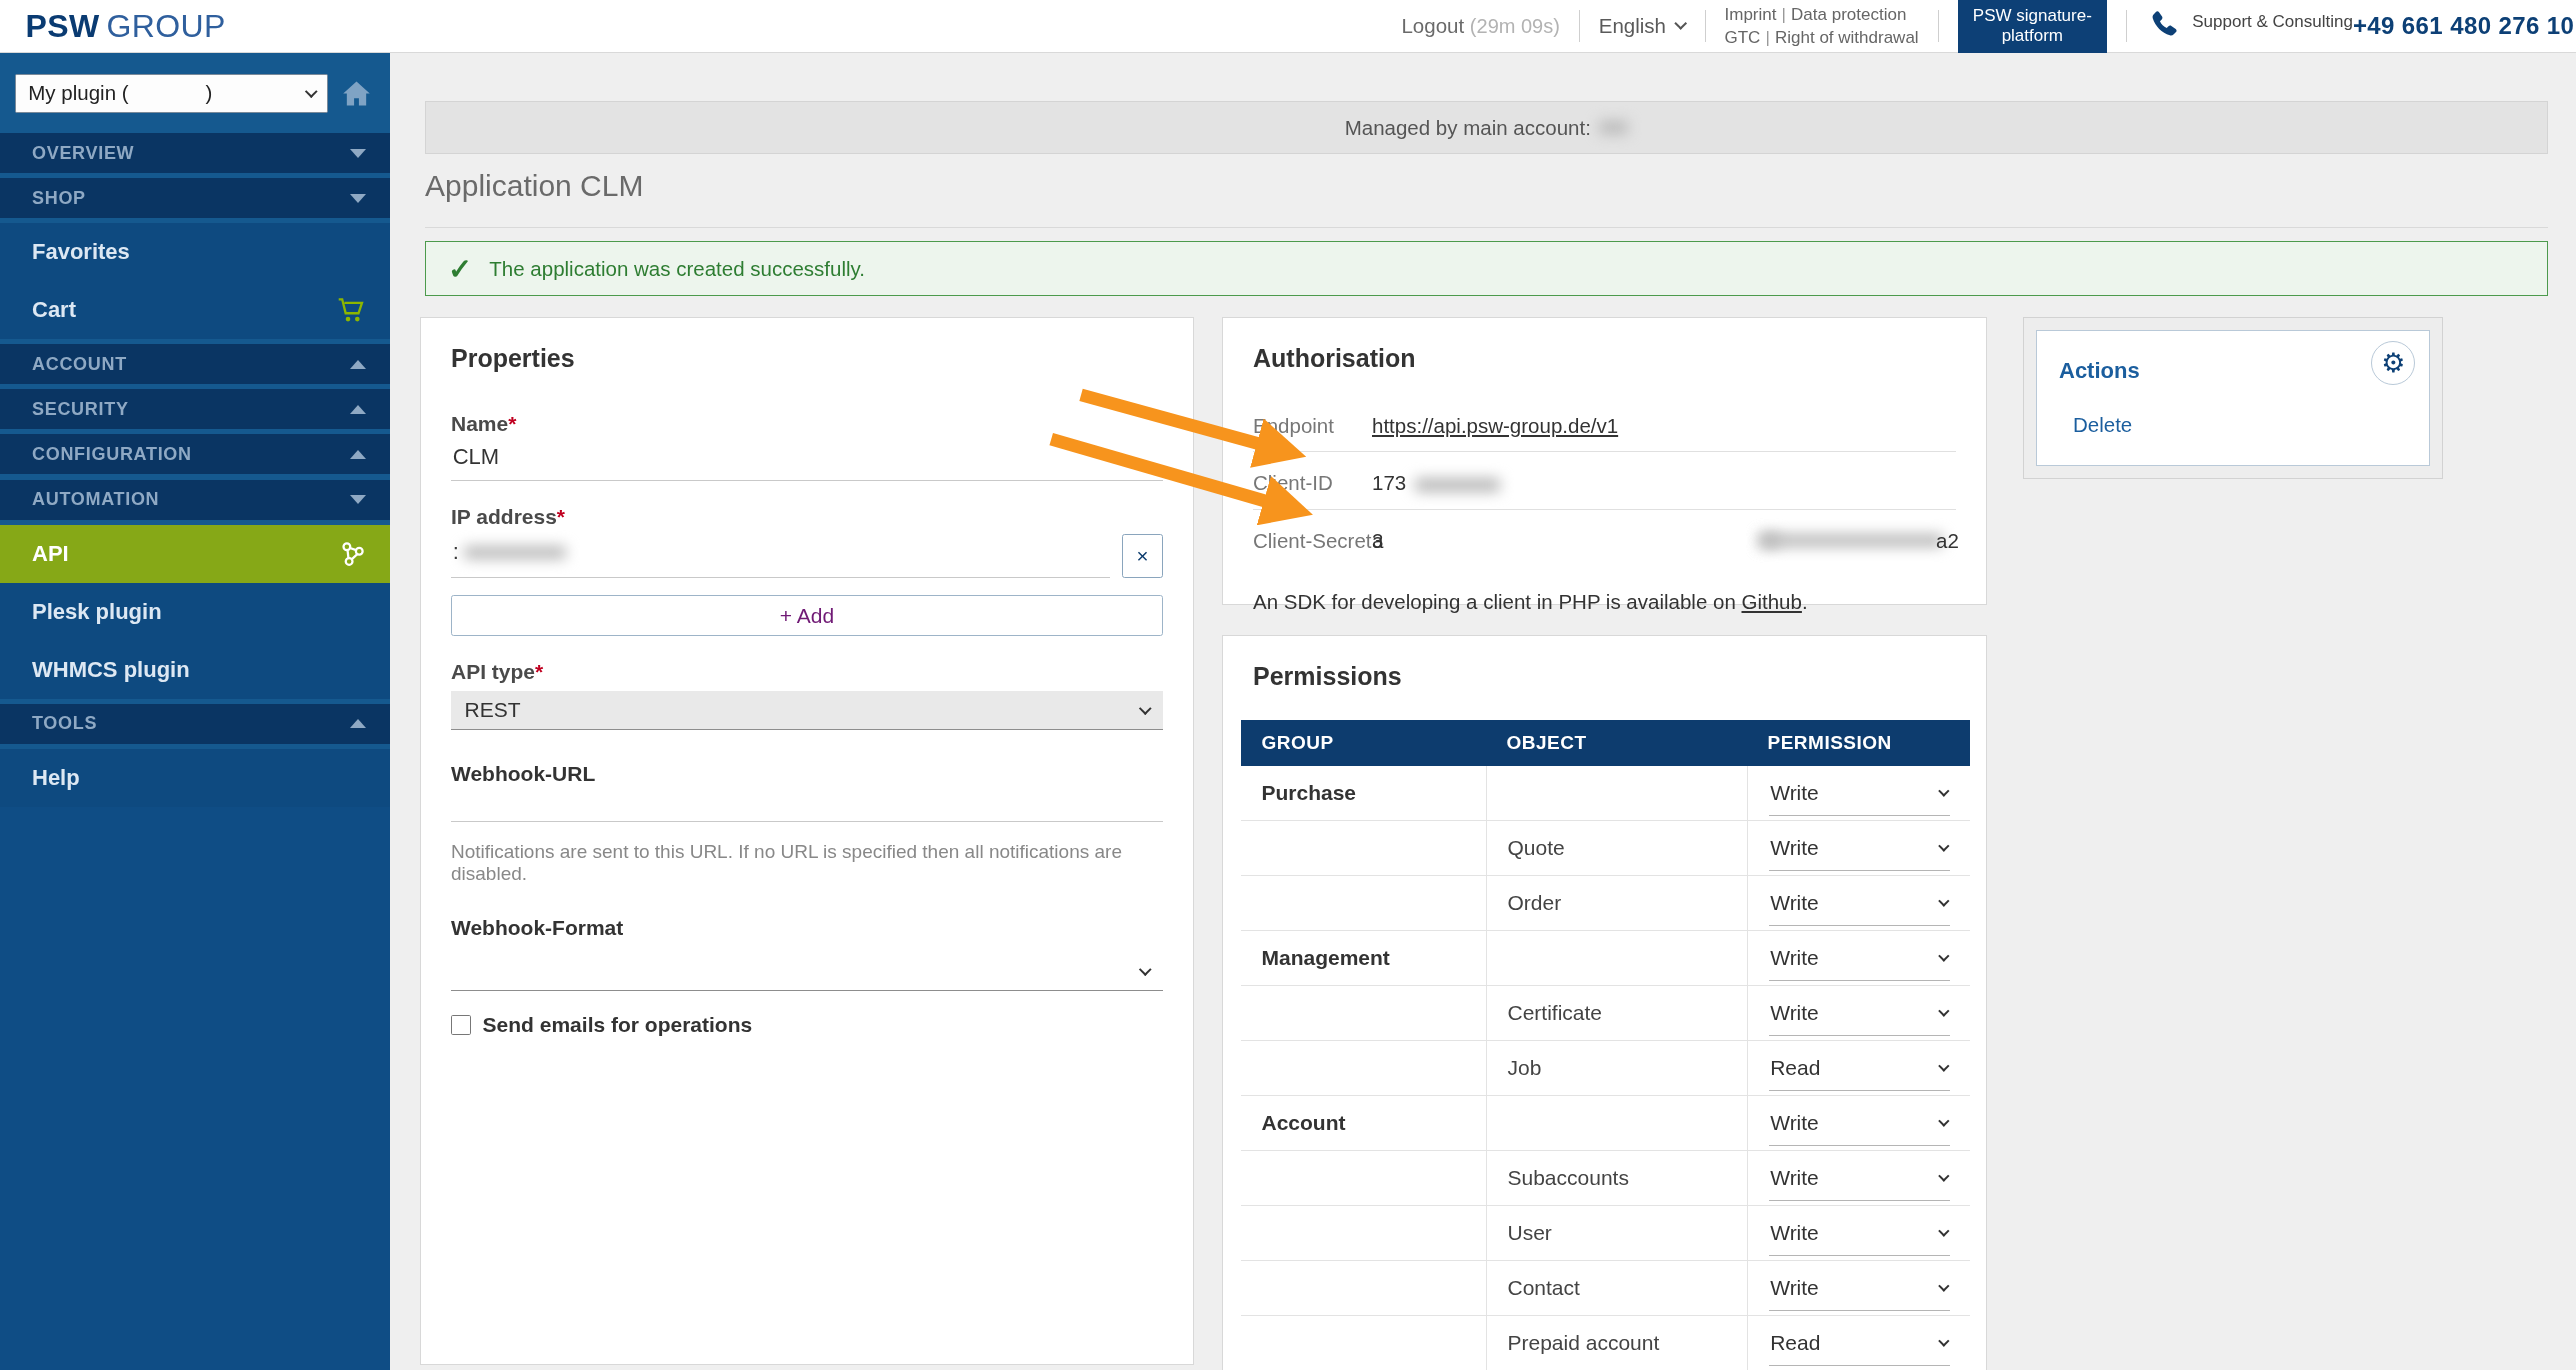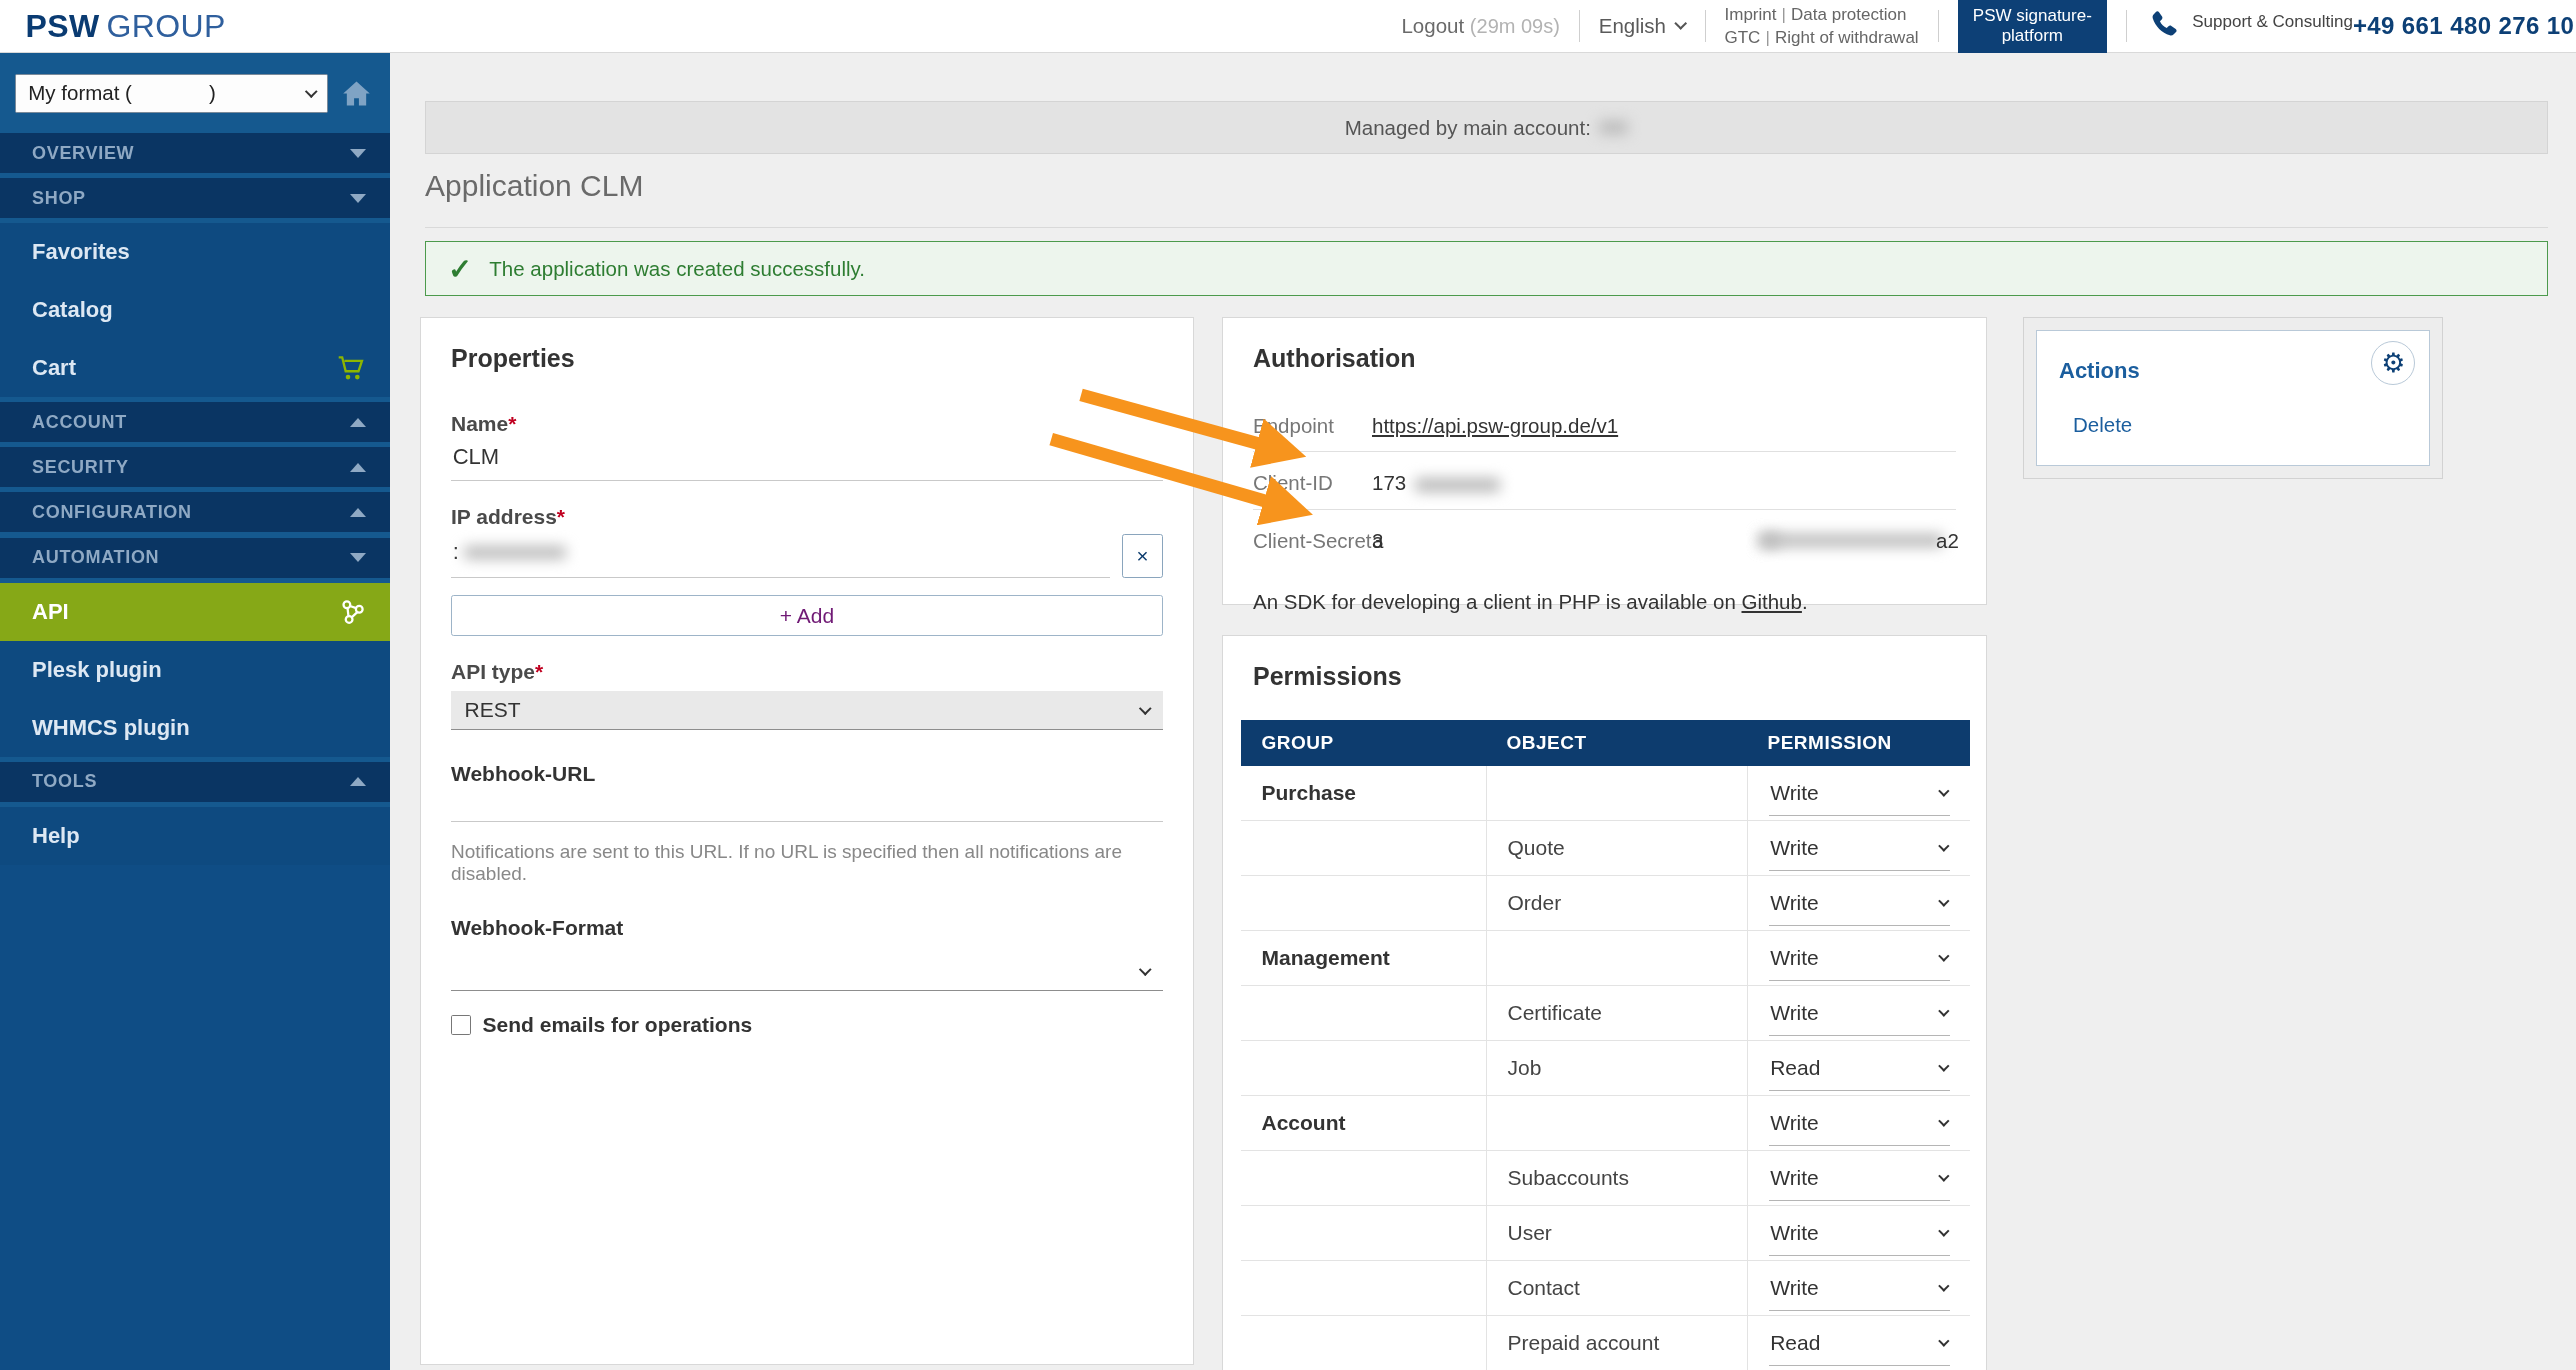--- a/index.html
+++ b/index.html
@@ -174,21 +174,21 @@
         <span class="support">Support &amp; Consulting</span>
         <span class="phone-num">+49 661 480 276 10</span>
       </div>
     </div>
   </div>
 </header>
 
 <aside class="sidebar">
   <div class="account-row">
     <div class="account-select">
-      <span>My format (</span>
+      <span>My plugin (</span>
       <span class="gap"></span>
       <span>)</span>
       <span class="sel-chev"></span>
     </div>
     <span class="home-btn">
       <svg class="icon" width="29" height="27" viewBox="0 0 24 22">
         <path fill="#7fa3c4" d="M12 1 1 11h3v10h6v-6h4v6h6V11h3L12 1z"></path>
       </svg>
     </span>
   </div>
@@ -198,23 +198,20 @@
     <span class="tri down"></span>
   </div>
 
   <div class="sec-head">
     <span class="lbl">SHOP</span>
     <span class="tri down"></span>
   </div>
   <div class="items">
     <div class="sitem">
         <span>Favorites</span>
-      </div>
-    <div class="sitem">
-        <span>Catalog</span>
       </div>
     <div class="sitem">
       <span>Cart</span>
       <svg class="icon" width="29" height="25.6" viewBox="0 0 24 22" style="margin-left:auto;">
         <path fill="none" stroke="#8db600" stroke-width="2" d="M1 2h3l3 12h11l3-9H6"></path>
         <circle cx="9" cy="19" r="2" fill="#8db600"></circle>
         <circle cx="17" cy="19" r="2" fill="#8db600"></circle>
       </svg>
     </div>
   </div>

